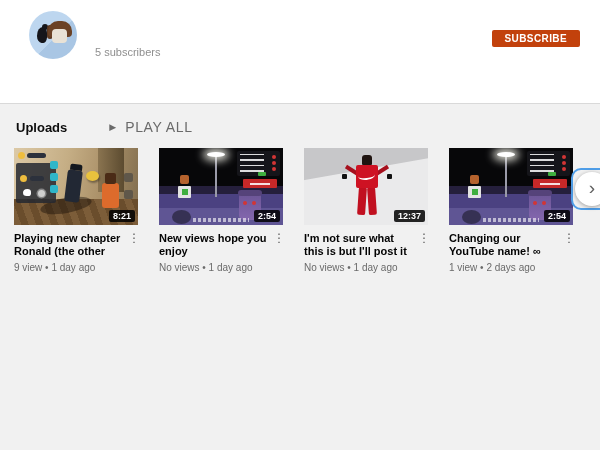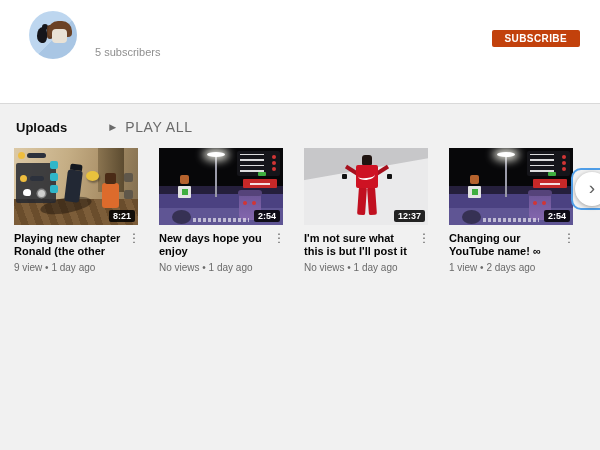--- a/index.html
+++ b/index.html
@@ -193,21 +193,21 @@
         </div>
         <div class="sb-btn"></div>
         <div class="sb-char"></div>
         <div class="sb-box"></div>
         <div class="sb-can"></div>
         <div class="sb-rock"></div>
         <div class="sb-caption"></div>
         <span class="duration">2:54</span>
       </div>
       <div class="title-row">
-        <div class="v-title">New days hope you enjoy</div>
+        <div class="v-title">New views hope you enjoy</div>
         <div class="v-menu">⋮</div>
       </div>
       <div class="v-meta">No views • 1 day ago</div>
     </div>
 
     <div class="card">
       <div class="thumb sc">
         <div class="sc-arm-l"></div>
         <div class="sc-arm-r"></div>
         <div class="sc-hand-l"></div>

